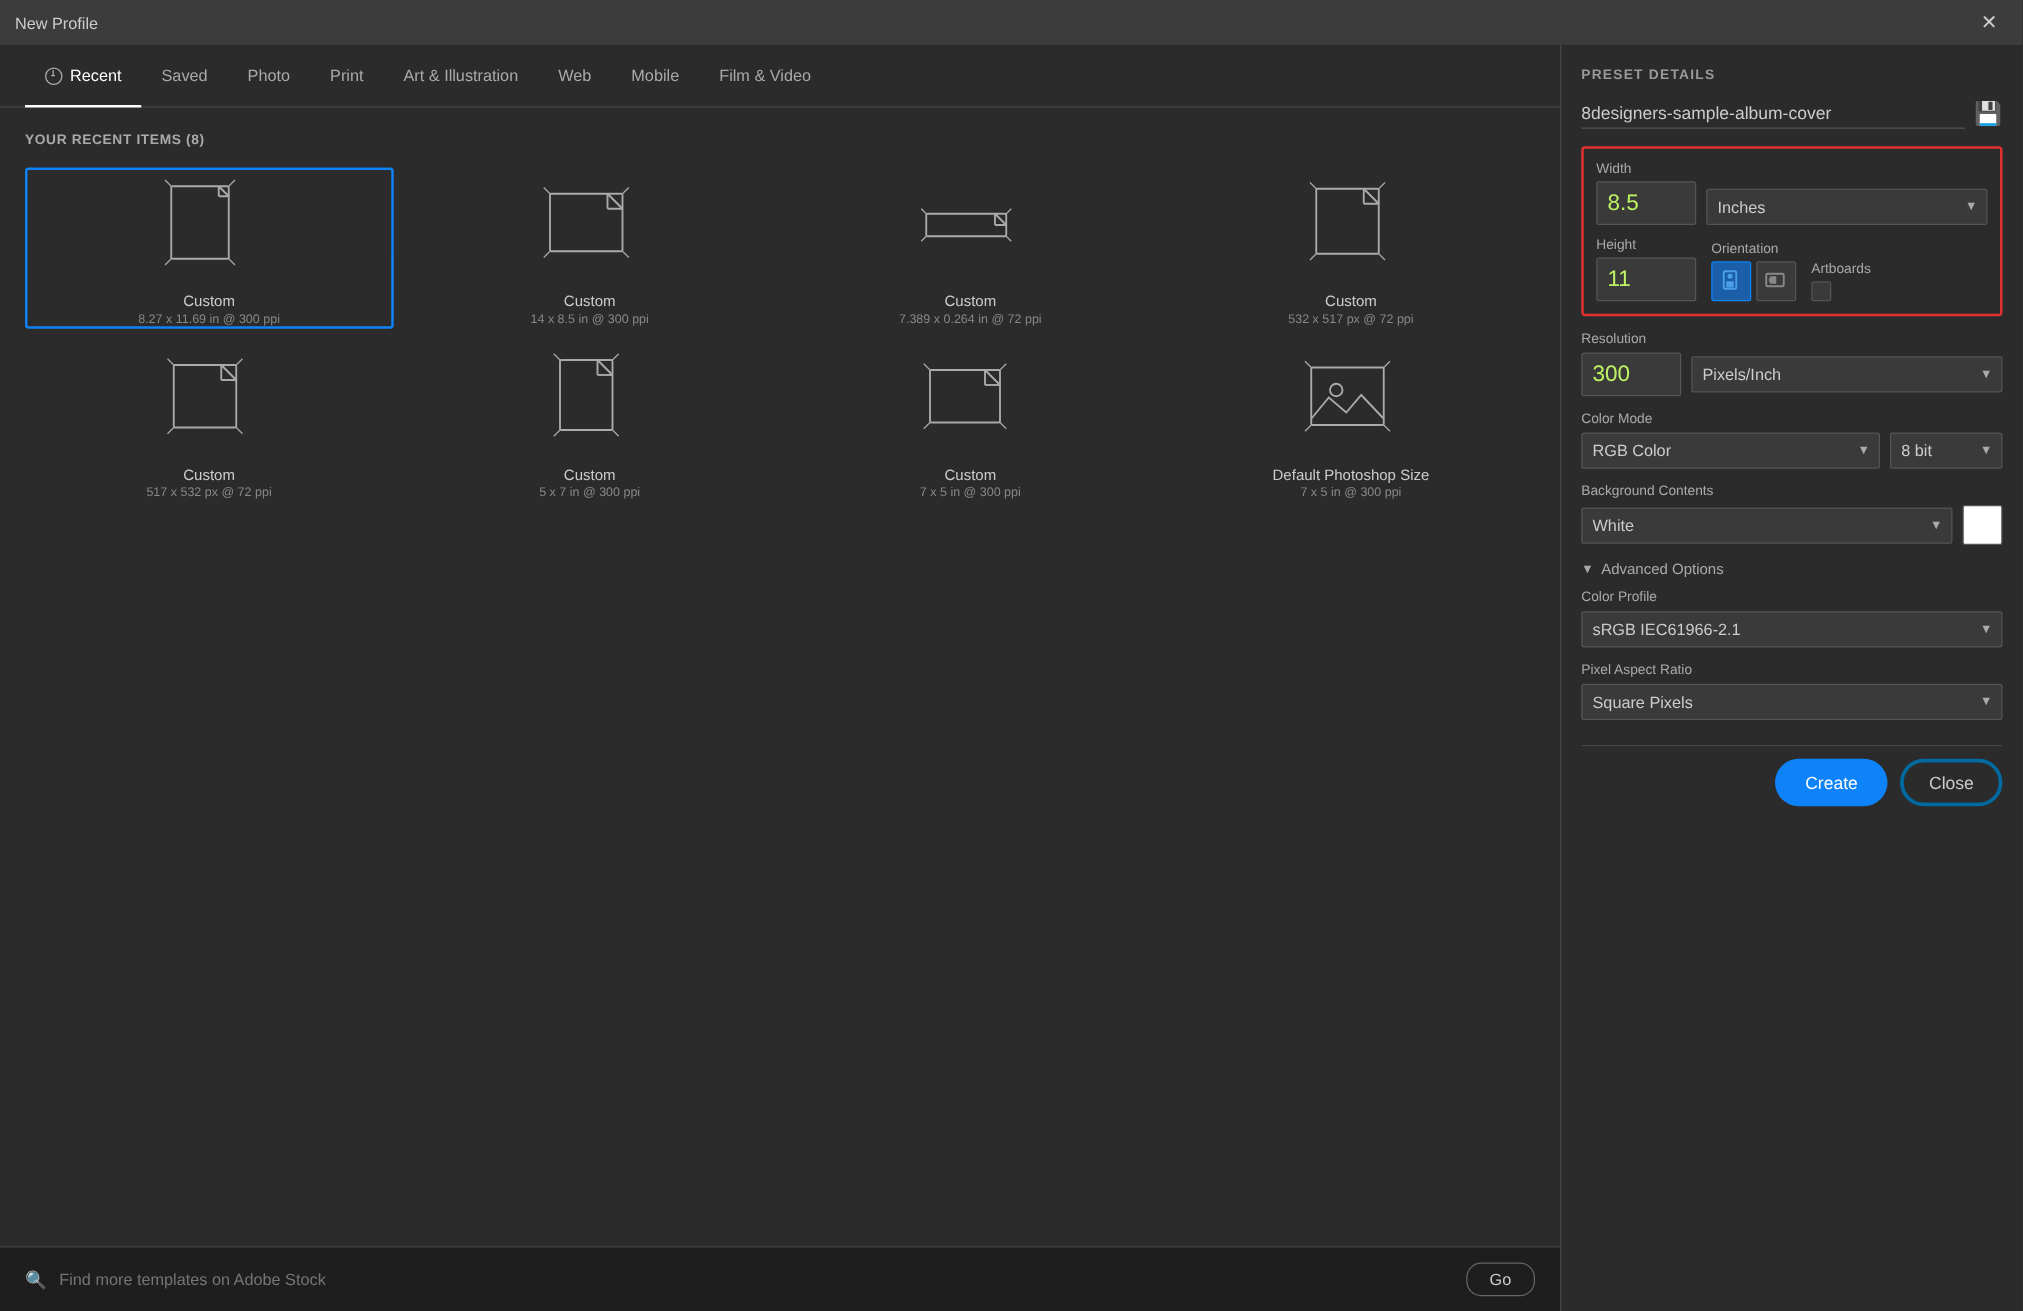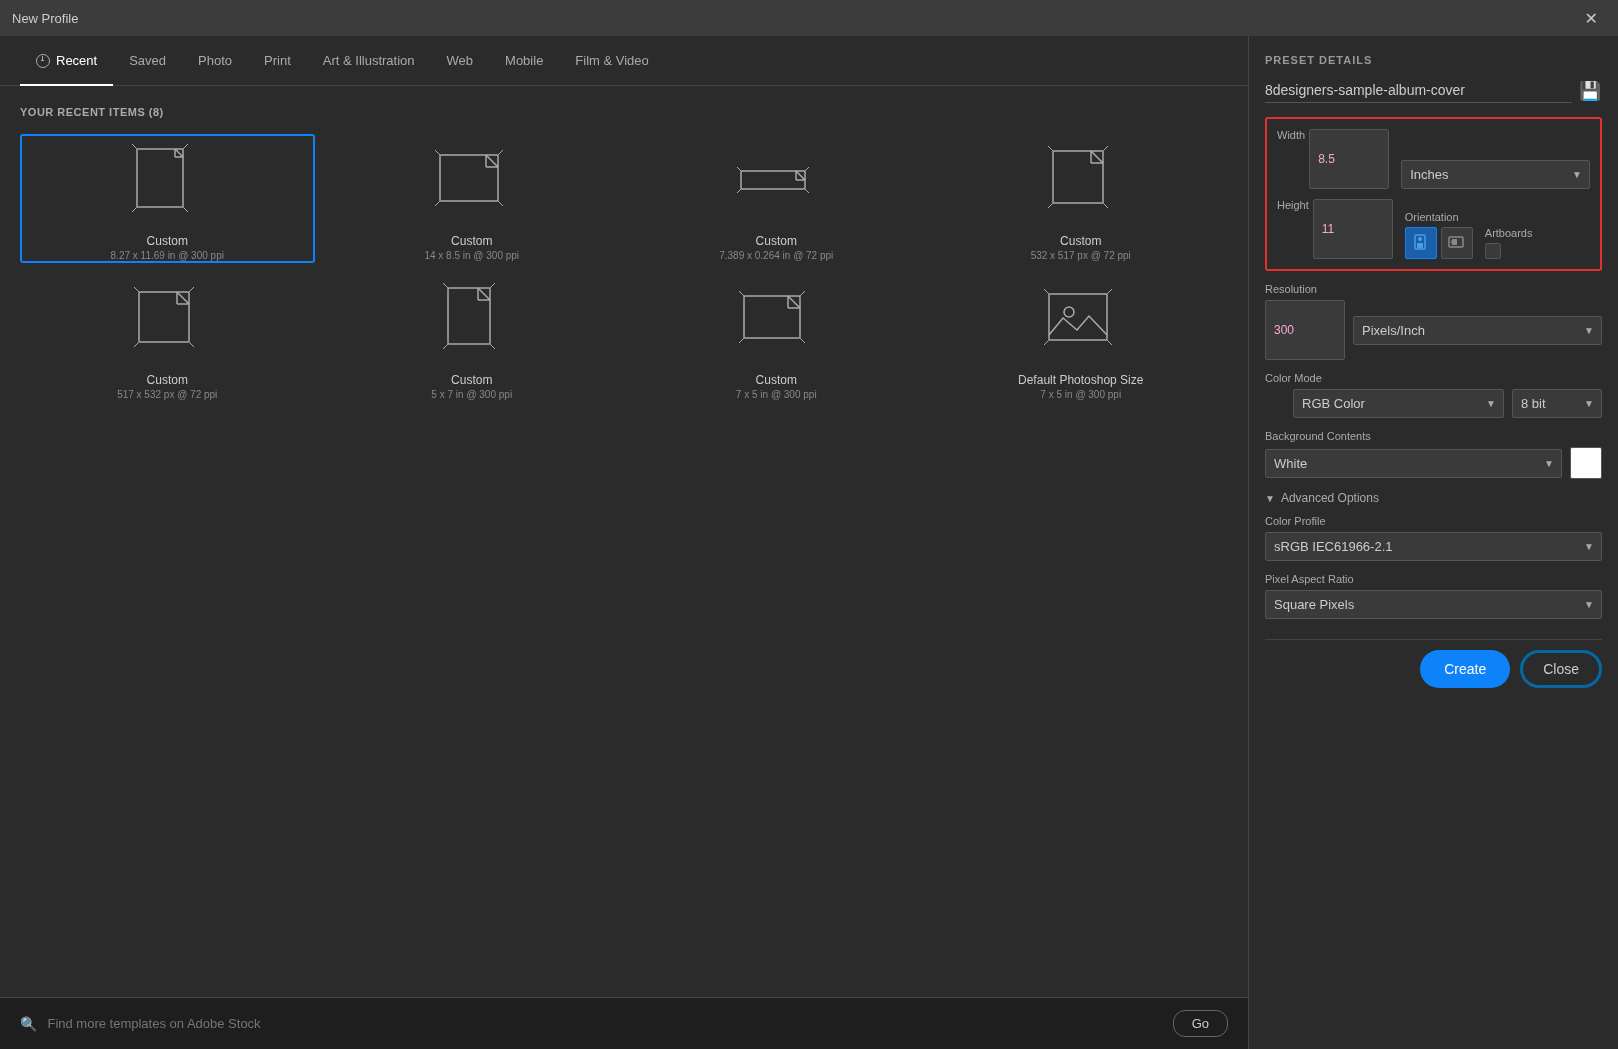--- a/index.html
+++ b/index.html
@@ -261,33 +261,33 @@
     }
 
     .field-row {
       display: flex;
       gap: 8px;
       margin-bottom: 10px;
       align-items: flex-end;
     }
     .field-group {
       display: flex;
-      flex-direction: row;
+      flex-direction: column;
       gap: 4px;
     }
     .field-label {
       font-size: 11px;
       color: #aaa;
     }
     .field-input {
       background: #3a3a3a;
       border: 1px solid #555;
-      color: #f9a8d4;
-      padding: 22px 8px;
-      font-size: 12px;
+      color: #bef264;
+      padding: 6px 8px;
+      font-size: 18px;
       border-radius: 2px;
       outline: none;
       width: 80px;
     }
     .field-select {
       background: #3a3a3a;
       border: 1px solid #555;
       color: #ccc;
       padding: 6px 30px 6px 8px;
       font-size: 13px;
@@ -702,21 +702,21 @@
               <option>Pixels/Centimeter</option>
             </select>
             <span class="select-arrow">▼</span>
           </div>
         </div>
       </div>
 
       <div class="form-field">
         <div class="form-field-label">Color Mode</div>
         <div class="form-field-row">
-          <div class="select-rel" style="flex:1;margin-left:28px;">
+          <div class="select-rel" style="flex:1;">
             <select class="wide-select">
               <option>RGB Color</option>
               <option>CMYK Color</option>
               <option>Grayscale</option>
             </select>
             <span class="select-arrow">▼</span>
           </div>
           <div class="select-rel">
             <select class="narrow-select">
               <option>8 bit</option>

